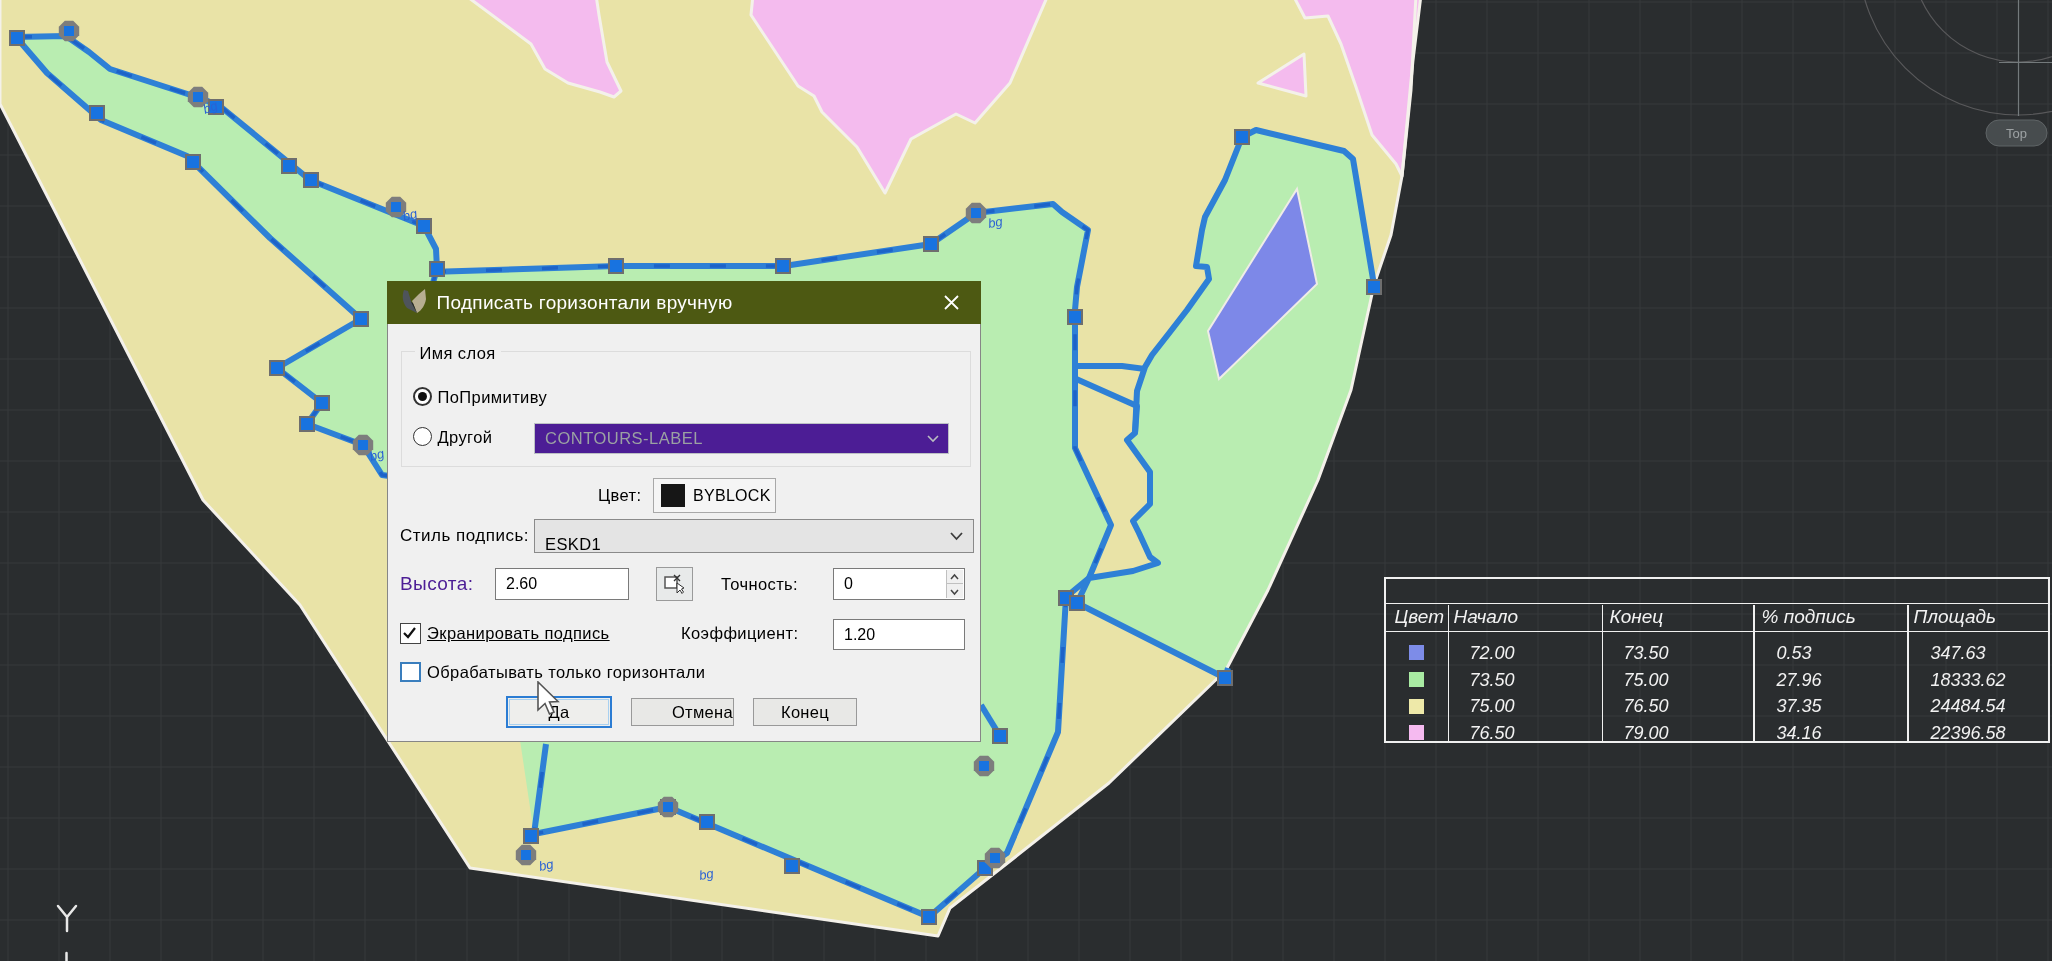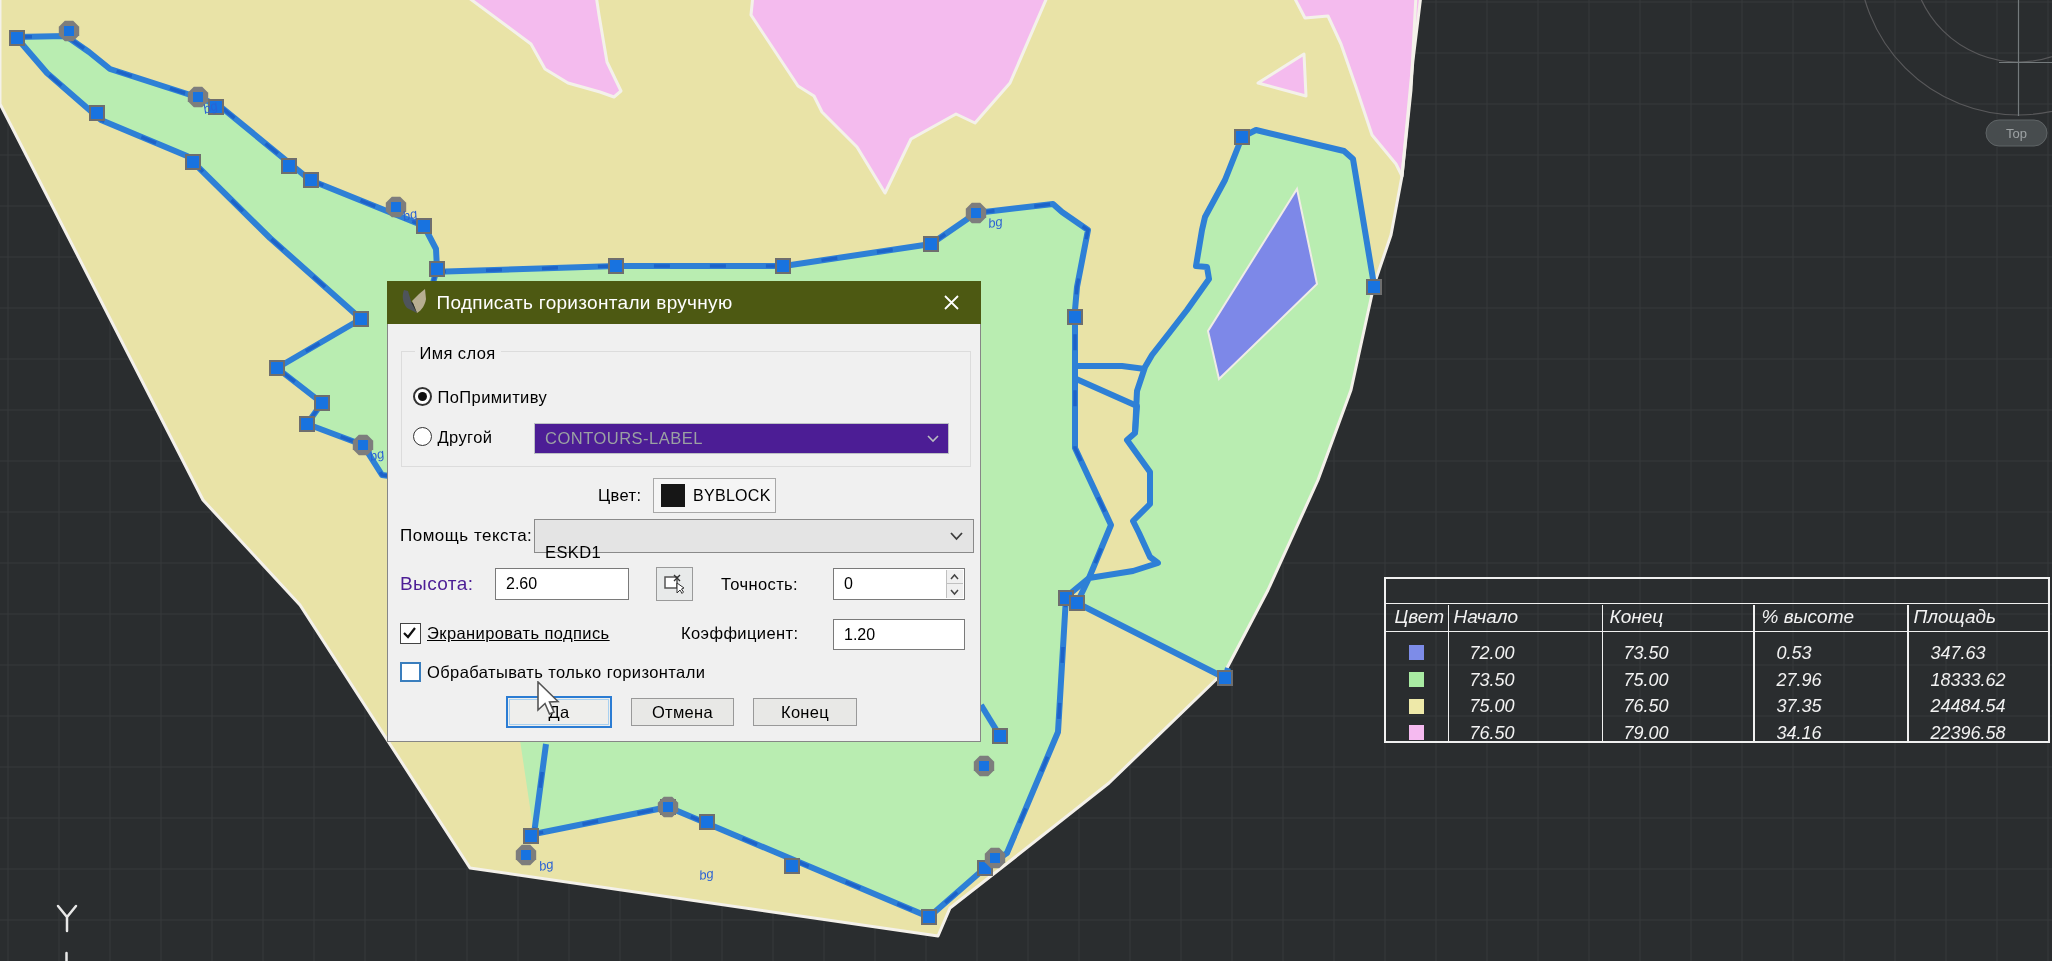--- a/index.html
+++ b/index.html
@@ -220,23 +220,23 @@
           <path d="M2,3 L7,8 L12,3" stroke="#b9bdc0" stroke-width="1.6" fill="none"></path>
         </svg>
   </div>
 
   <div class="abs" style="left:154px;top:196px;width:100px;height:35px;line-height:35px;font-size:16.5px;letter-spacing:0.4px;color:#000;text-align:right;">Цвет:</div>
   <div class="abs" style="left:265.5px;top:196px;width:123px;height:35px;background:#f5f5f5;border:1px solid #a8a8a8;box-sizing:border-box;">
     <div class="abs" style="left:7px;top:5px;width:24px;height:23px;background:#161616;"></div>
     <div class="abs" style="left:39px;top:0;height:33px;line-height:33px;font-size:16px;letter-spacing:0.3px;color:#000;">BYBLOCK</div>
   </div>
 
-  <div class="abs" style="left:12.5px;top:237px;height:34px;line-height:34px;font-size:17px;letter-spacing:0.5px;color:#000;">Помощь текста:</div>
+  <div class="abs" style="left:12.5px;top:237px;height:34px;line-height:34px;font-size:17px;letter-spacing:0.5px;color:#000;">Стиль подпись:</div>
   <div class="abs" style="left:146.5px;top:237px;width:440px;height:34px;background:#e4e4e4;border:1px solid #8a8a8a;box-sizing:border-box;">
-    <div class="abs" style="left:10px;top:16px;height:32px;line-height:32px;font-size:16.5px;letter-spacing:0.4px;color:#000;">ESKD1</div>
+    <div class="abs" style="left:10px;top:8px;height:32px;line-height:32px;font-size:16.5px;letter-spacing:0.4px;color:#000;">ESKD1</div>
     <svg class="abs" style="right:9px;top:10px" width="15" height="13" viewBox="0 0 15 13">
           <path d="M2,3 L7.5,9 L13,3" stroke="#3c3c3c" stroke-width="1.8" fill="none"></path>
         </svg>
   </div>
 
   <div class="abs" style="left:12.5px;top:286px;height:32px;line-height:32px;font-size:19px;letter-spacing:0.4px;color:#4c1d95;text-align:center;">Высота:</div>
   <div class="abs" style="left:107.5px;top:286px;width:134px;height:32px;background:#fff;border:1px solid #7a7a7a;box-sizing:border-box;">
     <div class="abs" style="left:10px;top:0;height:30px;line-height:30px;font-size:16px;color:#000;">2.60</div>
   </div>
   <div class="abs" style="left:268.5px;top:285px;width:37px;height:34px;background:#e8eaea;border:1px solid #9a9a9a;box-sizing:border-box;">
@@ -270,41 +270,41 @@
   <div class="abs" style="left:293.5px;top:341px;height:21px;line-height:21px;font-size:16.5px;letter-spacing:0.4px;color:#000;">Коэффициент:</div>
   <div class="abs" style="left:445.5px;top:337px;width:132px;height:31px;background:#fff;border:1px solid #7a7a7a;box-sizing:border-box;">
     <div class="abs" style="left:10px;top:0;height:29px;line-height:29px;font-size:16px;color:#000;">1.20</div>
   </div>
   <div class="abs" style="left:12.5px;top:380px;width:21px;height:20px;background:#fff;border:2px solid #3a7ebd;box-sizing:border-box;"></div>
   <div class="abs" style="left:39.5px;top:380px;height:21px;line-height:21px;font-size:16.5px;letter-spacing:0.4px;color:#000;">Обрабатывать только горизонтали</div>
 
   <div class="abs" style="left:118.5px;top:414px;width:106px;height:32px;background:#eeeeec;border:2px solid #2b7cd3;box-sizing:border-box;">
     <div class="abs" style="left:1px;top:1px;right:1px;bottom:1px;border:1px solid #a8d0f0;text-align:center;font-size:16.5px;letter-spacing:0.3px;color:#000;line-height:25px;">Да</div>
   </div>
-  <div class="abs" style="left:243.5px;top:416px;width:103px;height:28px;background:#e8e8e6;border:1px solid #999;box-sizing:border-box;text-align:center;font-size:16.5px;letter-spacing:0.3px;color:#000;line-height:26px;">Отмена</div>
+  <div class="abs" style="left:243.5px;top:416px;width:103px;height:28px;background:#e8e8e6;border:1px solid #999;box-sizing:border-box;text-align:right;font-size:16.5px;letter-spacing:0.3px;color:#000;line-height:26px;">Отмена</div>
   <div class="abs" style="left:365.5px;top:416px;width:104px;height:28px;background:#e8e8e6;border:1px solid #999;box-sizing:border-box;text-align:center;font-size:16.5px;letter-spacing:0.3px;color:#000;line-height:26px;">Конец</div>
 
   <svg class="abs" style="left:148px;top:399px" width="26" height="38" viewBox="0 0 26 38">
     <path d="M2,1 L2,29 L9,22.5 L13.5,33 L18,31 L13.5,21 L22,20.5 Z" fill="#fff" stroke="#555" stroke-width="1.6"></path>
   </svg>
 </div>
 
 <div class="abs" id="tbl" style="left:1383.5px;top:577px;width:666px;height:166px;border:2px solid #f0f0f0;box-sizing:border-box;color:#f2f2f2;font-style:italic;">
   <div class="abs" style="left:0;top:0;width:100%;height:25px;border-bottom:1.5px solid #f0f0f0;box-sizing:border-box;"></div>
   <div class="abs" style="left:0;top:25.5px;width:100%;height:27px;border-bottom:1.5px solid #f0f0f0;box-sizing:border-box;"></div>
 
   <div class="abs" style="left:62px;top:25.5px;width:1.5px;height:137px;background:#f0f0f0;"></div>
   <div class="abs" style="left:216px;top:25.5px;width:1.5px;height:137px;background:#f0f0f0;"></div>
   <div class="abs" style="left:367.5px;top:25.5px;width:1.5px;height:137px;background:#f0f0f0;"></div>
   <div class="abs" style="left:521.5px;top:25.5px;width:1.5px;height:137px;background:#f0f0f0;"></div>
 
   <div class="abs" style="left:9px;top:27px;font-size:19px;">Цвет</div>
   <div class="abs" style="left:68px;top:27px;font-size:19px;">Начало</div>
   <div class="abs" style="left:224px;top:27px;font-size:19px;">Конец</div>
-  <div class="abs" style="left:376px;top:27px;font-size:19px;">% высоте</div>
+  <div class="abs" style="left:376px;top:27px;font-size:19px;">% подпись</div>
   <div class="abs" style="left:528px;top:27px;font-size:19px;">Площадь</div>
 
   <div class="abs" style="left:23px;top:66px;width:15px;height:15px;background:#7d8ce8;"></div>
   <div class="abs" style="left:23px;top:93px;width:15px;height:15px;background:#a9eba3;"></div>
   <div class="abs" style="left:23px;top:120px;width:15px;height:15px;background:#eee9a9;"></div>
   <div class="abs" style="left:23px;top:146px;width:15px;height:15px;background:#f5baf0;"></div>
 
   <div class="abs" style="left:84px;top:61px;font-size:18px;line-height:26.5px;">72.00<br>73.50<br>75.00<br>76.50</div>
   <div class="abs" style="left:238px;top:61px;font-size:18px;line-height:26.5px;">73.50<br>75.00<br>76.50<br>79.00</div>
   <div class="abs" style="left:391px;top:61px;font-size:18px;line-height:26.5px;">0.53<br>27.96<br>37.35<br>34.16</div>

